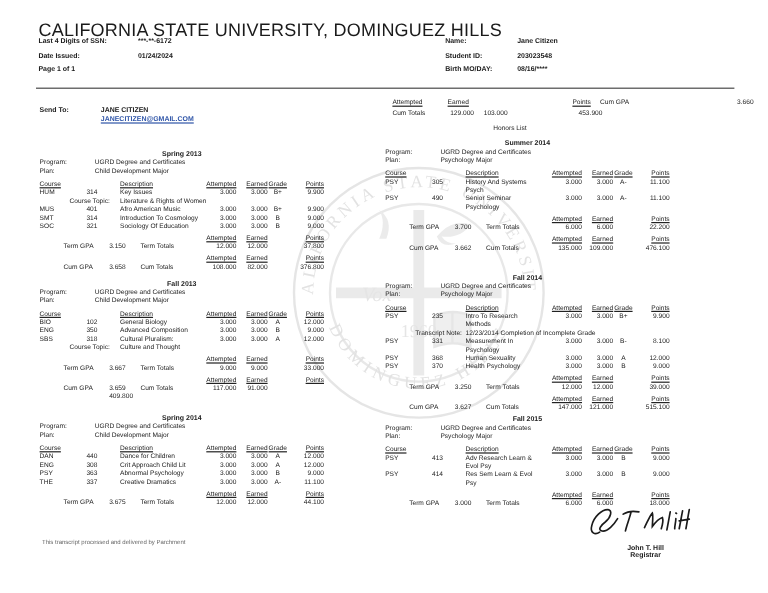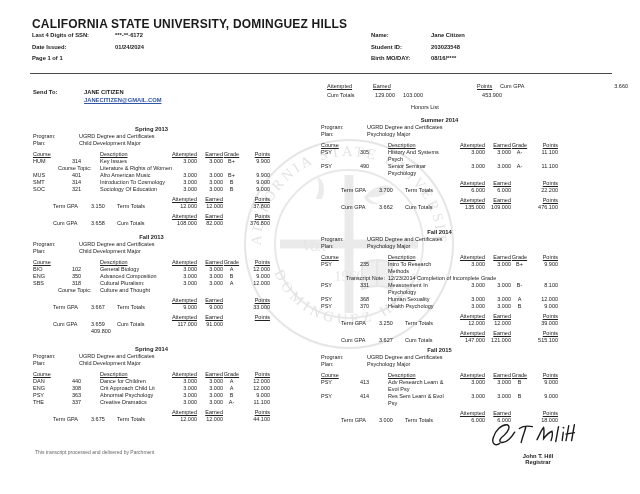--- a/index.html
+++ b/index.html
@@ -3,21 +3,21 @@
 <meta charset="utf-8">
 <style>
   html,body{margin:0;padding:0;}
   body{
     width:640px;height:494px;background:#ffffff;position:relative;overflow:hidden;
     font-family:"Liberation Sans","DejaVu Sans",sans-serif;color:#222;
     -webkit-font-smoothing:antialiased;
   }
   .abs{position:absolute;}
   
-  .doc-title{left:32px;top:17px;font-size:12px;font-weight:bold;letter-spacing:.2px;color:#1a1a1a;}
+  .doc-title{left:32px;top:17px;font-size:15px;font-weight:normal;letter-spacing:.2px;color:#1a1a1a;}
   .hfields{font-size:5.8px;font-weight:bold;color:#1a1a1a;}
   .hrow{height:11.5px;display:flex;}
   .hrow .hlabel{width:83px;}
   .hfields.right .hlabel{width:60px;}
   .rule{left:30px;top:73px;width:582px;border-top:1.5px solid #4a4a4a;height:0;}
   
   .summary{left:321px;top:83px;width:310px;height:30px;font-size:5.5px;}
   .summary span{position:absolute;white-space:nowrap;}
   .u{text-decoration:underline;}
   .r{text-align:right;}

